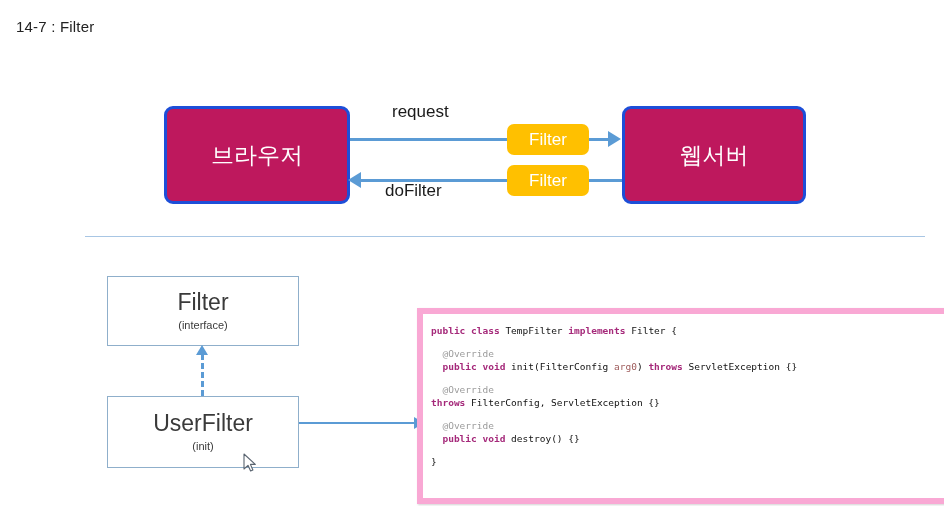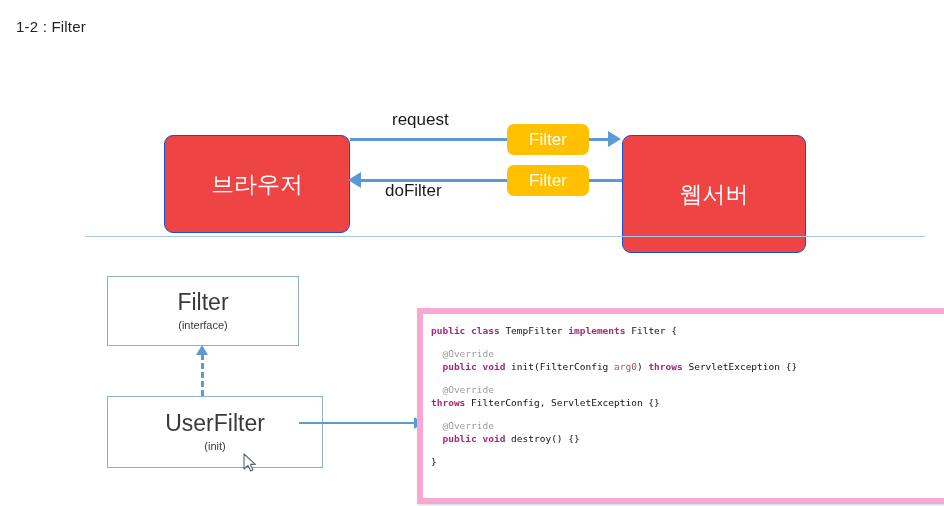--- a/index.html
+++ b/index.html
@@ -23,42 +23,41 @@
     top: 18px;
     font-size: 15px;
     letter-spacing: 0.2px;
     color: #222222;
     white-space: nowrap;
   }
 
   
   .flow-box {
     position: absolute;
-    background: #ef4444;
-    border: 1px solid #1d4ed8;
+    background: #be185d;
+    border: 3px solid #1d4ed8;
     border-radius: 9px;
     color: #ffffff;
     display: flex;
     align-items: center;
     justify-content: center;
     font-size: 23px;
     box-sizing: border-box;
-    margin-top: 29px;
   }
   #browser-box {
     left: 164px;
     top: 106px;
     width: 186px;
     height: 98px;
   }
   #webserver-box {
     left: 622px;
     top: 106px;
     width: 184px;
-    height: 118px;
+    height: 98px;
   }
 
   .filter-box {
     position: absolute;
     background: #FFC000;
     border-radius: 7px;
     color: #ffffff;
     display: flex;
     align-items: center;
     justify-content: center;
@@ -102,21 +101,21 @@
     border-bottom: 8px solid transparent;
     border-right: 13px solid #5B9BD5;
   }
 
   .flow-label {
     position: absolute;
     font-size: 17px;
     color: #1a1a1a;
     white-space: nowrap;
   }
-  #request-label  { left: 392px; top: 110px; }
+  #request-label  { left: 392px; top: 102px; }
   #response-label { left: 385px; top: 181px; }
 
   
   #divider {
     position: absolute;
     left: 85px;
     top: 236px;
     width: 840px;
     height: 1px;
     background: #A8C6E4;
@@ -136,21 +135,21 @@
   }
   #filter-interface-box {
     left: 107px;
     top: 276px;
     width: 192px;
     height: 70px;
   }
   #userfilter-class-box {
     left: 107px;
     top: 396px;
-    width: 216px;
+    width: 192px;
     height: 72px;
   }
   .class-name { font-size: 23px; line-height: 26px; }
   .class-stereotype { font-size: 11px; line-height: 18px; margin-top: 1px; }
 
   
   #realization-line {
     position: absolute;
     left: 201px;
     top: 354px;
@@ -218,21 +217,21 @@
     left: 243px;
     top: 453px;
     width: 14px;
     height: 20px;
     z-index: 9;
   }
 </style>
 </head>
 <body>
 
-<div id="slide-title">1-2 : Filter</div>
+<div id="slide-title">14-7 : Filter</div>
 
 <div class="flow-box" id="browser-box">
   <span>브라우저</span>
 </div>
 
 <div class="hline" id="request-line-left"></div>
 <div class="hline" id="request-line-right"></div>
 <div class="arrowhead" id="request-arrowhead"></div>
 
 <div class="hline" id="response-line-left"></div>

